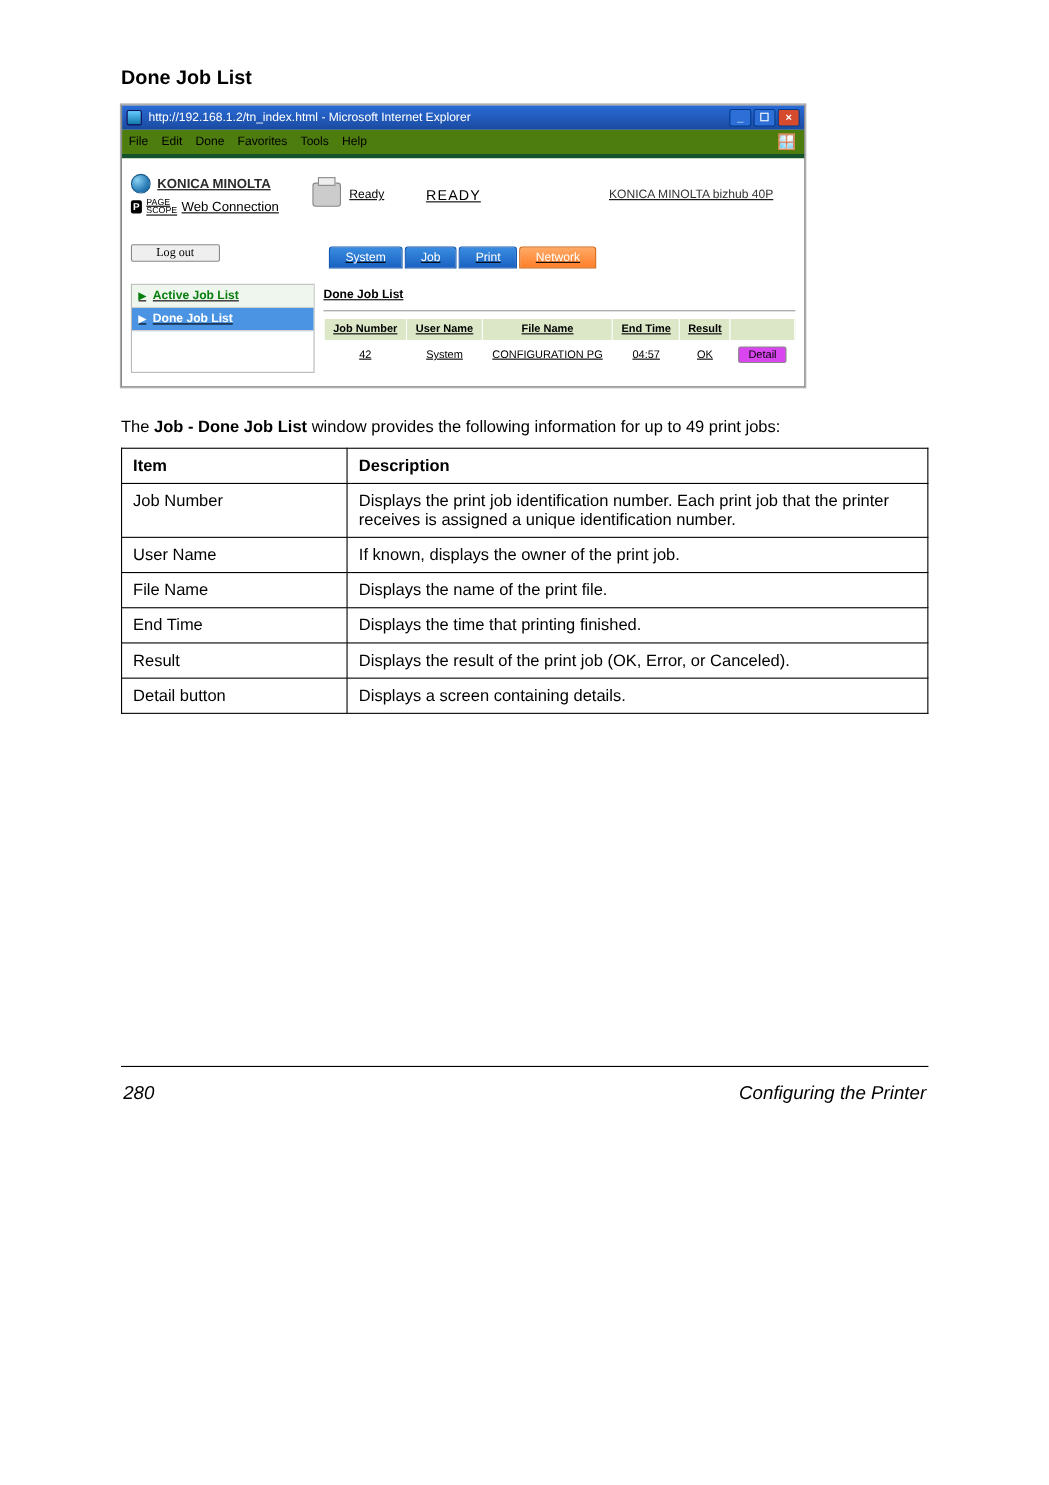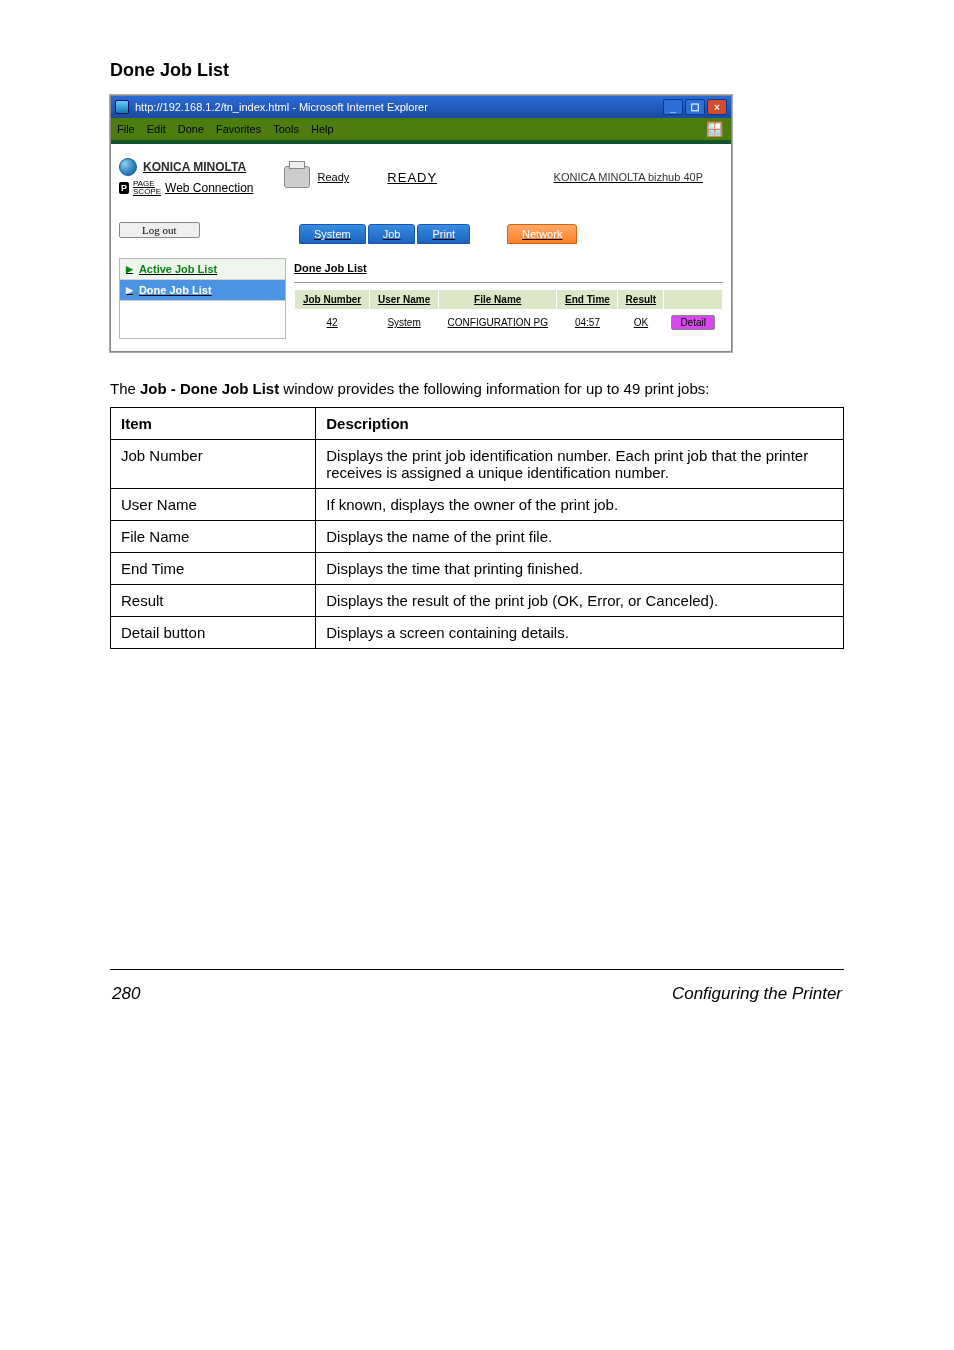--- a/index.html
+++ b/index.html
@@ -114,21 +114,21 @@
   }
   .tabs-row {
     margin-top:10px;display:flex;gap:2px;margin-left:180px;position:relative;top:-24px;align-items:flex-end;
   }
   .tab {
     padding:3px 14px;font-size:11px;color:#fff;border:1px solid #1258b0;
     background:linear-gradient(#3a8de0,#1a62c2);
     border-radius:3px 3px 0 0;
   }
   .tab.orange {
-    background:linear-gradient(#ffaa66,#ff7f2a);border-color:#d26512;margin-left:35px;
+    background:linear-gradient(#ffaa66,#ff7f2a);border-color:#d26512;
   }
   .main-cols {
     display:flex;gap:8px;margin-top:-10px;
   }
   .side-nav {
     width:165px;border:1px solid #b8b8b8;background:#fff;
   }
   .side-nav .nav-item {
     display:flex;align-items:center;gap:6px;
     padding:4px 6px;font-size:11px;font-weight:bold;

